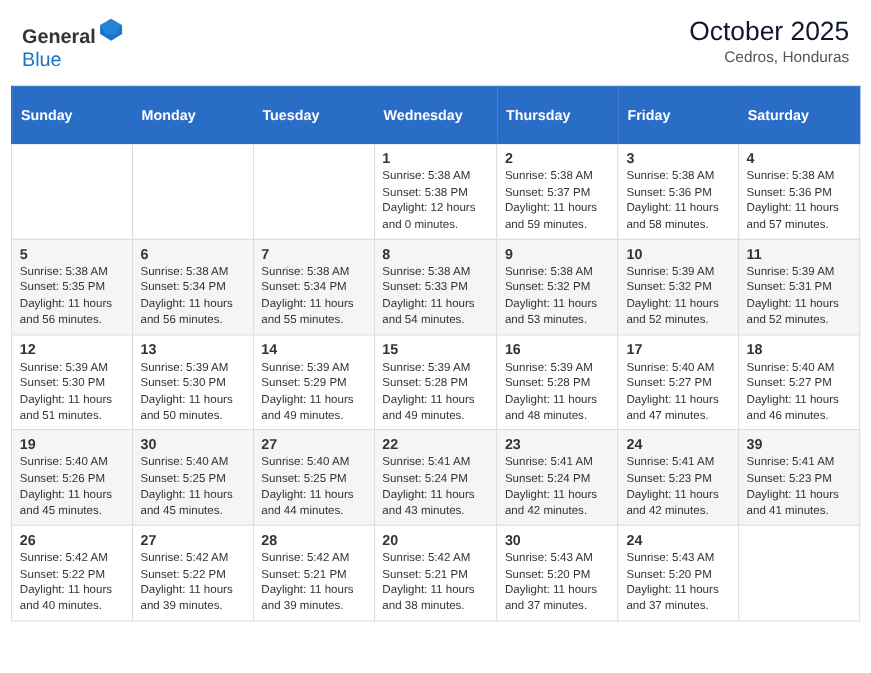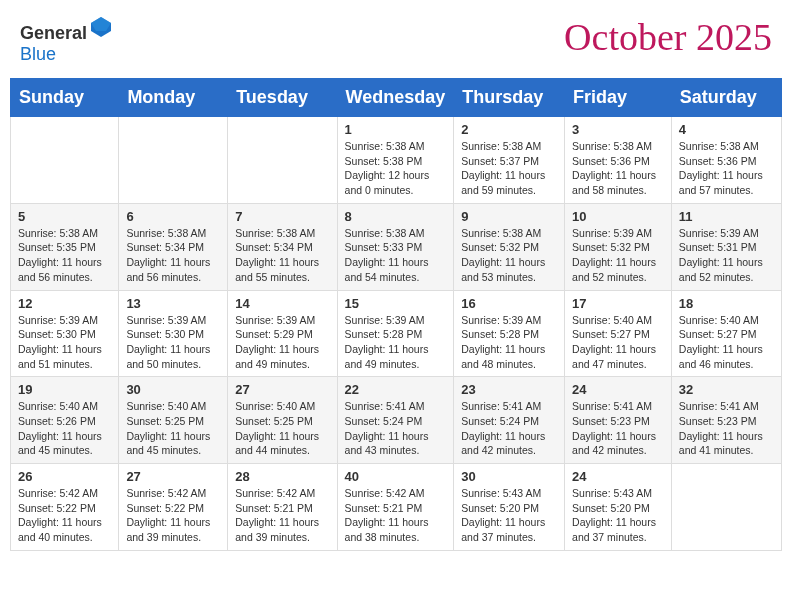--- a/index.html
+++ b/index.html
@@ -33,40 +33,39 @@
     }
     .logo-icon {
       width: 24px;
       height: 24px;
       margin-left: 2px;
     }
     .title-block {
       text-align: right;
     }
     .month-title {
-      font-size: 38px;
+      font-size: 24px;
       font-weight: 300;
-      color: #be185d;
-      font-family: Liberation Serif, serif;
+      color: #0f172a;
     }
     .location-title {
       font-size: 14px;
       color: #555;
     }
     .calendar {
       width: 100%;
       border-collapse: collapse;
       border: 1px solid #ccc;
     }
     .calendar th {
       background-color: #2a6dc7;
       color: #fff;
       text-align: left;
-      padding: 8px 8px;
-      font-size: 18px;
+      padding: 18px 8px;
+      font-size: 13px;
       font-weight: bold;
       border: 1px solid #2a6dc7;
     }
     .calendar td {
       vertical-align: top;
       padding: 5px 7px;
       border: 1px solid #ddd;
       width: 113px;
       min-height: 80px;
       font-size: 11px;
@@ -103,20 +102,21 @@
     <span>
       <span class="logo-text-general">General</span><svg class="logo-icon" viewBox="0 0 24 24" xmlns="http://www.w3.org/2000/svg">
           <polygon points="12,2 22,8 22,16 12,22 2,16 2,8" fill="#1a73c9"></polygon>
           <polygon points="12,2 22,8 17,16 7,16 2,8" fill="#2a8fe0" opacity="0.6"></polygon>
         </svg><br>
       <span class="logo-text-blue">Blue</span>
     </span>
   </div>
   <div class="title-block">
     <div class="month-title">October 2025</div>
+    <div class="location-title">Cedros, Honduras</div>
   </div>
 </div>
 
 <table class="calendar">
   <thead>
     <tr>
     <th>Sunday</th>
         <th>Monday</th>
         <th>Tuesday</th>
         <th>Wednesday</th>
@@ -298,21 +298,21 @@
 and 42 minutes.</div>
         </td>
         <td>
           <span class="day-number">24</span>
           <div class="day-info" style="white-space: pre-line;">Sunrise: 5:41 AM
 Sunset: 5:23 PM
 Daylight: 11 hours
 and 42 minutes.</div>
         </td>
         <td>
-          <span class="day-number">32</span>
+          <span class="day-number">39</span>
           <div class="day-info" style="white-space: pre-line;">Sunrise: 5:41 AM
 Sunset: 5:23 PM
 Daylight: 11 hours
 and 41 minutes.</div>
         </td>
       </tr>
       <tr>
         <td>
           <span class="day-number">26</span>
           <div class="day-info" style="white-space: pre-line;">Sunrise: 5:42 AM
@@ -328,21 +328,21 @@
 and 39 minutes.</div>
         </td>
         <td>
           <span class="day-number">28</span>
           <div class="day-info" style="white-space: pre-line;">Sunrise: 5:42 AM
 Sunset: 5:21 PM
 Daylight: 11 hours
 and 39 minutes.</div>
         </td>
         <td>
-          <span class="day-number">40</span>
+          <span class="day-number">20</span>
           <div class="day-info" style="white-space: pre-line;">Sunrise: 5:42 AM
 Sunset: 5:21 PM
 Daylight: 11 hours
 and 38 minutes.</div>
         </td>
         <td>
           <span class="day-number">30</span>
           <div class="day-info" style="white-space: pre-line;">Sunrise: 5:43 AM
 Sunset: 5:20 PM
 Daylight: 11 hours

